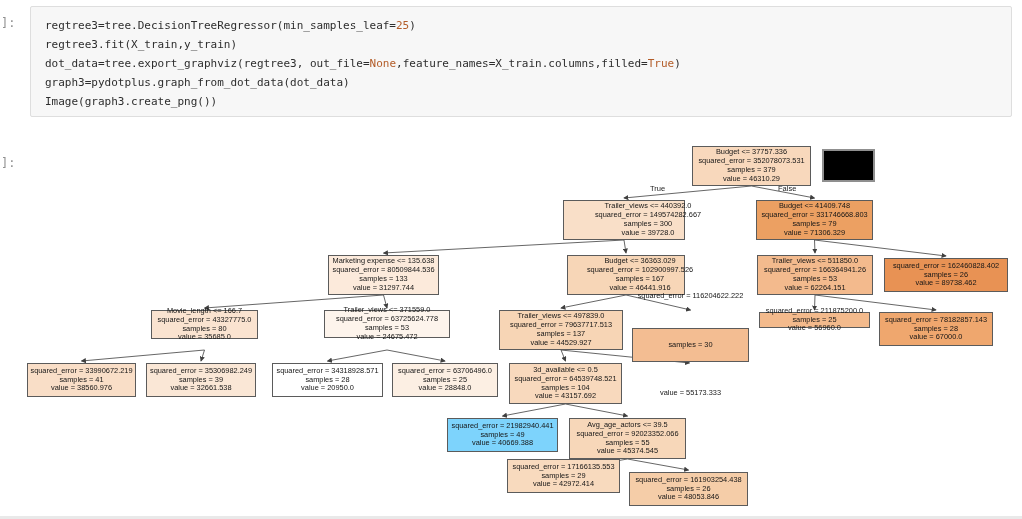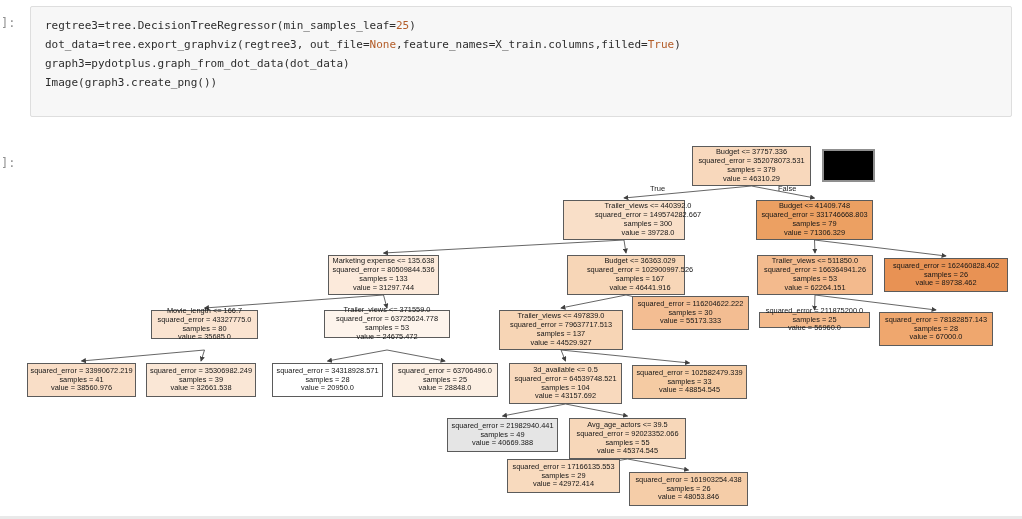--- a/index.html
+++ b/index.html
@@ -18,20 +18,21 @@
   svg.edges line{stroke:#3f3f3f;stroke-width:0.8;}
 </style>
 </head>
 <body>
 
 <span class="prompt" style="top:16px;">]:</span>
 
 <div class="code-cell">
   <div>
       <div class="code-line"><span>regtree3=tree.DecisionTreeRegressor(min_samples_leaf=</span><span class="tok-lit">25</span><span>)</span></div>
+      <div class="code-line"><span>regtree3.fit(X_train,y_train)</span></div>
       <div class="code-line"><span>dot_data=tree.export_graphviz(regtree3, out_file=</span><span class="tok-lit">None</span><span>,feature_names=X_train.columns,filled=</span><span class="tok-lit">True</span><span>)</span></div>
       <div class="code-line"><span>graph3=pydotplus.graph_from_dot_data(dot_data)</span></div>
       <div class="code-line"><span>Image(graph3.create_png())</span></div>
     </div>
 </div>
 
 <span class="prompt" style="top:156px;">]:</span>
 
 <div id="tree-layer">
   <svg class="edges" width="1022" height="519">
@@ -116,21 +117,21 @@
       <div>squared_error = 63725624.778</div>
       <div>samples = 53</div>
       <div>value = 24675.472</div>
     </div>
     <div class="tnode" style="left: 499px; top: 310px; width: 124px; height: 40px; background: rgb(247, 213, 181);">
       <div>Trailer_views &lt;= 497839.0</div>
       <div>squared_error = 79637717.513</div>
       <div>samples = 137</div>
       <div>value = 44529.927</div>
     </div>
-    <div class="tnode" style="left: 632px; top: 296px; width: 117px; height: 34px; background: rgb(243, 189, 146);">
+    <div class="tnode" style="left: 632px; top: 328px; width: 117px; height: 34px; background: rgb(243, 189, 146); gap: 40px;">
       <div>squared_error = 116204622.222</div>
       <div>samples = 30</div>
       <div>value = 55173.333</div>
     </div>
     <div class="tnode" style="left: 759px; top: 312px; width: 111px; height: 16px; background: rgb(243, 186, 140);">
       <div>squared_error = 211875200.0</div>
       <div>samples = 25</div>
       <div>value = 56960.0</div>
     </div>
     <div class="tnode" style="left: 879px; top: 312px; width: 114px; height: 34px; background: rgb(239, 167, 110);">
@@ -157,26 +158,21 @@
       <div>squared_error = 63706496.0</div>
       <div>samples = 25</div>
       <div>value = 28848.0</div>
     </div>
     <div class="tnode" style="left: 509px; top: 363px; width: 113px; height: 41px; background: rgb(248, 217, 189);">
       <div>3d_available &lt;= 0.5</div>
       <div>squared_error = 64539748.521</div>
       <div>samples = 104</div>
       <div>value = 43157.692</div>
     </div>
-    <div class="tnode" style="left: 632px; top: 365px; width: 115px; height: 34px; background: rgb(245, 203, 163);">
-      <div>squared_error = 102582479.339</div>
-      <div>samples = 33</div>
-      <div>value = 48854.545</div>
-    </div>
-    <div class="tnode" style="left: 447px; top: 418px; width: 111px; height: 34px; background: #e5e5e5;">
+    <div class="tnode" style="left: 447px; top: 418px; width: 111px; height: 34px; background: #7dd3fc;">
       <div>squared_error = 21982940.441</div>
       <div>samples = 49</div>
       <div>value = 40669.388</div>
     </div>
     <div class="tnode" style="left: 569px; top: 418px; width: 117px; height: 41px; background: rgb(247, 215, 185);">
       <div>Avg_age_actors &lt;= 39.5</div>
       <div>squared_error = 92023352.066</div>
       <div>samples = 55</div>
       <div>value = 45374.545</div>
     </div>

